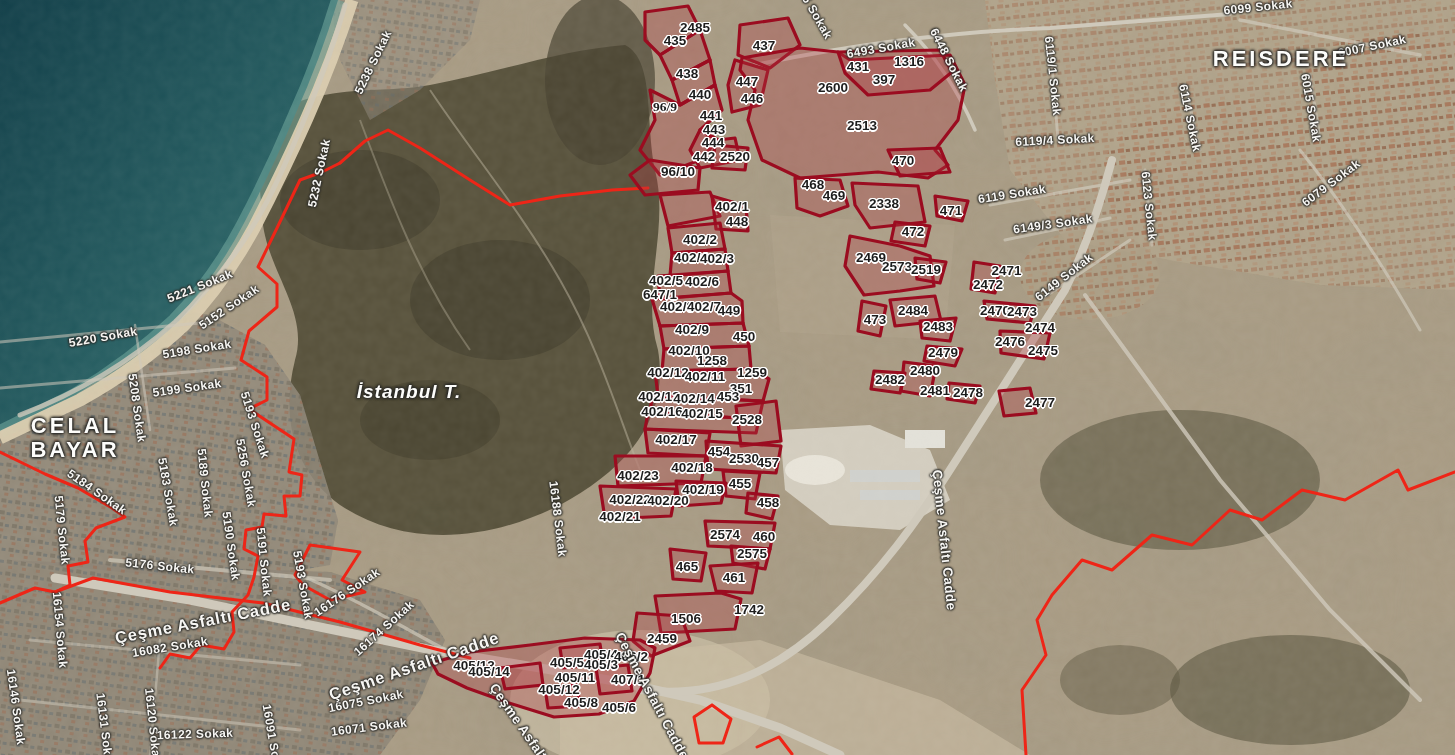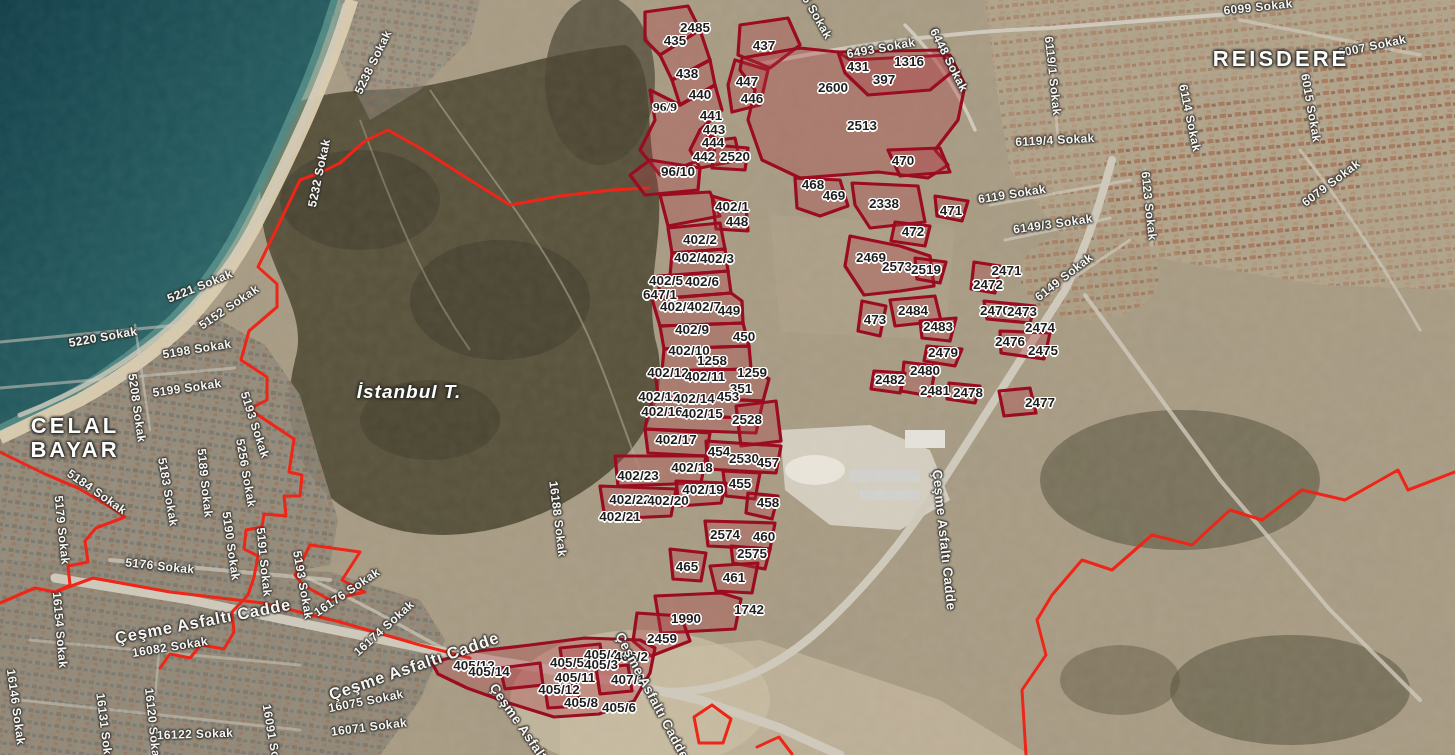--- a/index.html
+++ b/index.html
@@ -279,21 +279,21 @@
       <div class="lbl parcel-lbl" style="left: 703px; top: 490px; transform: translate(-50%, -50%) rotate(0deg);">402/19</div>
       <div class="lbl parcel-lbl" style="left: 630px; top: 500px; transform: translate(-50%, -50%) rotate(0deg);">402/22</div>
       <div class="lbl parcel-lbl" style="left: 668px; top: 501px; transform: translate(-50%, -50%) rotate(0deg);">402/20</div>
       <div class="lbl parcel-lbl" style="left: 620px; top: 517px; transform: translate(-50%, -50%) rotate(0deg);">402/21</div>
       <div class="lbl parcel-lbl" style="left: 768px; top: 503px; transform: translate(-50%, -50%) rotate(0deg);">458</div>
       <div class="lbl parcel-lbl" style="left: 725px; top: 535px; transform: translate(-50%, -50%) rotate(0deg);">2574</div>
       <div class="lbl parcel-lbl" style="left: 764px; top: 537px; transform: translate(-50%, -50%) rotate(0deg);">460</div>
       <div class="lbl parcel-lbl" style="left: 752px; top: 554px; transform: translate(-50%, -50%) rotate(0deg);">2575</div>
       <div class="lbl parcel-lbl" style="left: 687px; top: 567px; transform: translate(-50%, -50%) rotate(0deg);">465</div>
       <div class="lbl parcel-lbl" style="left: 734px; top: 578px; transform: translate(-50%, -50%) rotate(0deg);">461</div>
-      <div class="lbl parcel-lbl" style="left: 686px; top: 619px; transform: translate(-50%, -50%) rotate(0deg);">1990</div>
+      <div class="lbl parcel-lbl" style="left: 686px; top: 619px; transform: translate(-50%, -50%) rotate(0deg);">1506</div>
       <div class="lbl parcel-lbl" style="left: 749px; top: 610px; transform: translate(-50%, -50%) rotate(0deg);">1742</div>
       <div class="lbl parcel-lbl" style="left: 662px; top: 639px; transform: translate(-50%, -50%) rotate(0deg);">2459</div>
       <div class="lbl parcel-lbl" style="left: 601px; top: 655px; transform: translate(-50%, -50%) rotate(0deg);">405/4</div>
       <div class="lbl parcel-lbl" style="left: 631px; top: 657px; transform: translate(-50%, -50%) rotate(0deg);">406/2</div>
       <div class="lbl parcel-lbl" style="left: 567px; top: 663px; transform: translate(-50%, -50%) rotate(0deg);">405/5</div>
       <div class="lbl parcel-lbl" style="left: 601px; top: 665px; transform: translate(-50%, -50%) rotate(0deg);">405/3</div>
       <div class="lbl parcel-lbl" style="left: 474px; top: 666px; transform: translate(-50%, -50%) rotate(0deg);">405/13</div>
       <div class="lbl parcel-lbl" style="left: 489px; top: 672px; transform: translate(-50%, -50%) rotate(0deg);">405/14</div>
       <div class="lbl parcel-lbl" style="left: 575px; top: 678px; transform: translate(-50%, -50%) rotate(0deg);">405/11</div>
       <div class="lbl parcel-lbl" style="left: 628px; top: 680px; transform: translate(-50%, -50%) rotate(0deg);">407/1</div>

